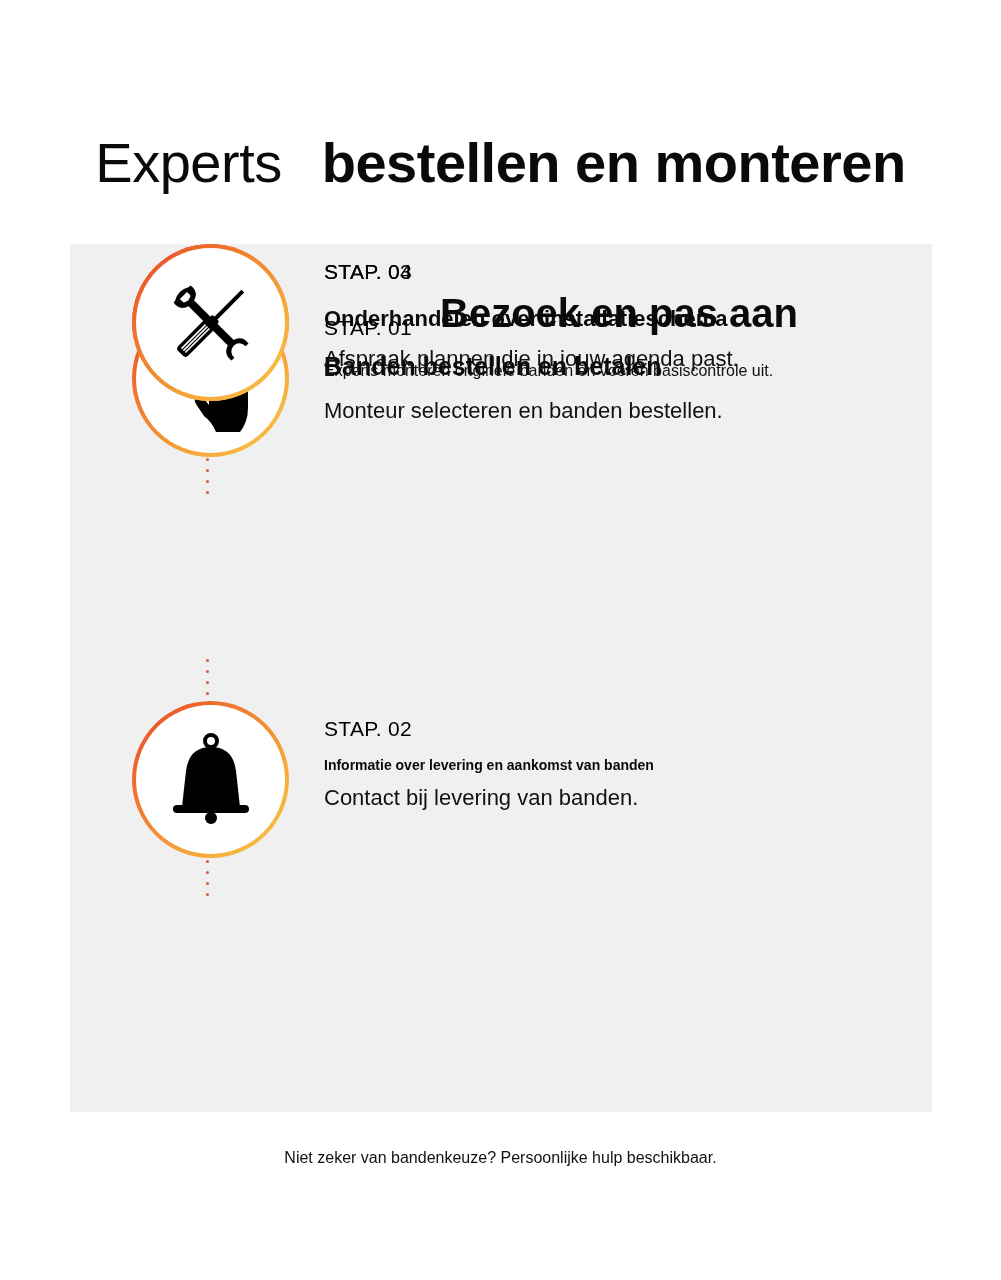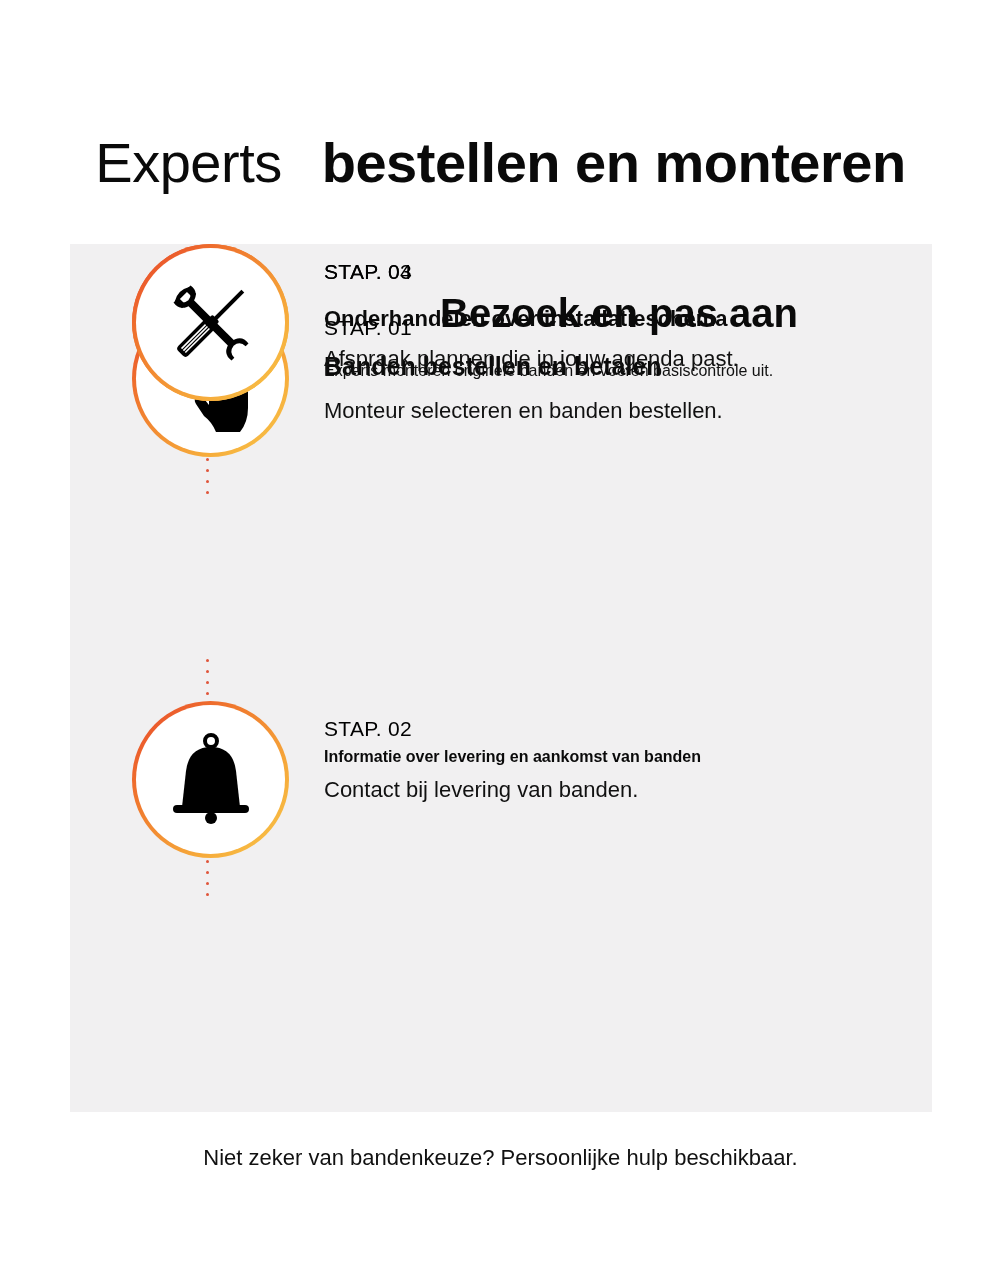--- a/index.html
+++ b/index.html
@@ -58,30 +58,30 @@
   }
 
   .text { position: absolute; left: 254px; top: 0; width: 590px; }
   .label {
     font-size: 21px; line-height: 28px; letter-spacing: 0.3px;
     color: #000000; font-weight: 400;
     margin-top: 14px;
   }
   .heading { font-weight: 700; color: #0a0a0a; white-space: nowrap; }
   .h-lg { font-size: 25px; line-height: 40px; margin-top: 4px; }
-  .h-sm { font-size: 16px; line-height: 24px; margin-top: 2px; }
+  .h-sm { font-size: 14px; line-height: 24px; margin-top: 10px; }
   .h-md { font-size: 22px; line-height: 30px; margin-top: 18px; }
   .h-xl { font-size: 40px; line-height: 50px; margin-top: 2px; text-align: center; }
   .desc { font-size: 22px; line-height: 30px; color: #111; margin-top: 10px; white-space: nowrap; }
   .desc-md { margin-top: 6px; }
   .desc-sm { font-size: 16px; line-height: 22px; margin-top: 22px; }
 
   .footer {
     position: absolute; left: 0; right: 0; top: 1143px;
-    text-align: center; font-size: 22px; line-height: 30px; color: #111;
+    text-align: center; font-size: 16px; line-height: 30px; color: #111;
   }
 </style>
 </head>
 <body>
 
 <div class="page">
 
   <h1 class="title">
     <span class="light">Experts</span>
     <span class="bold">bestellen en monteren</span>

